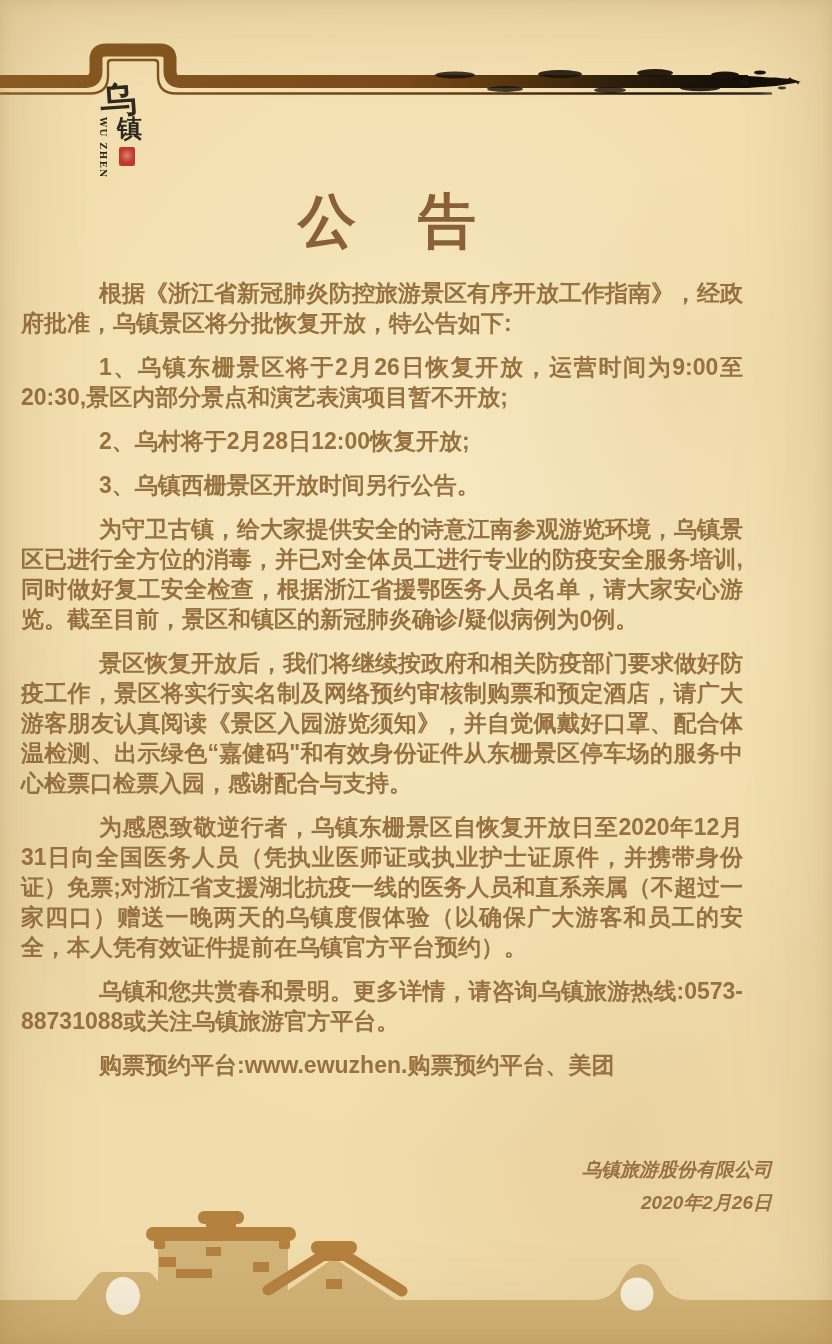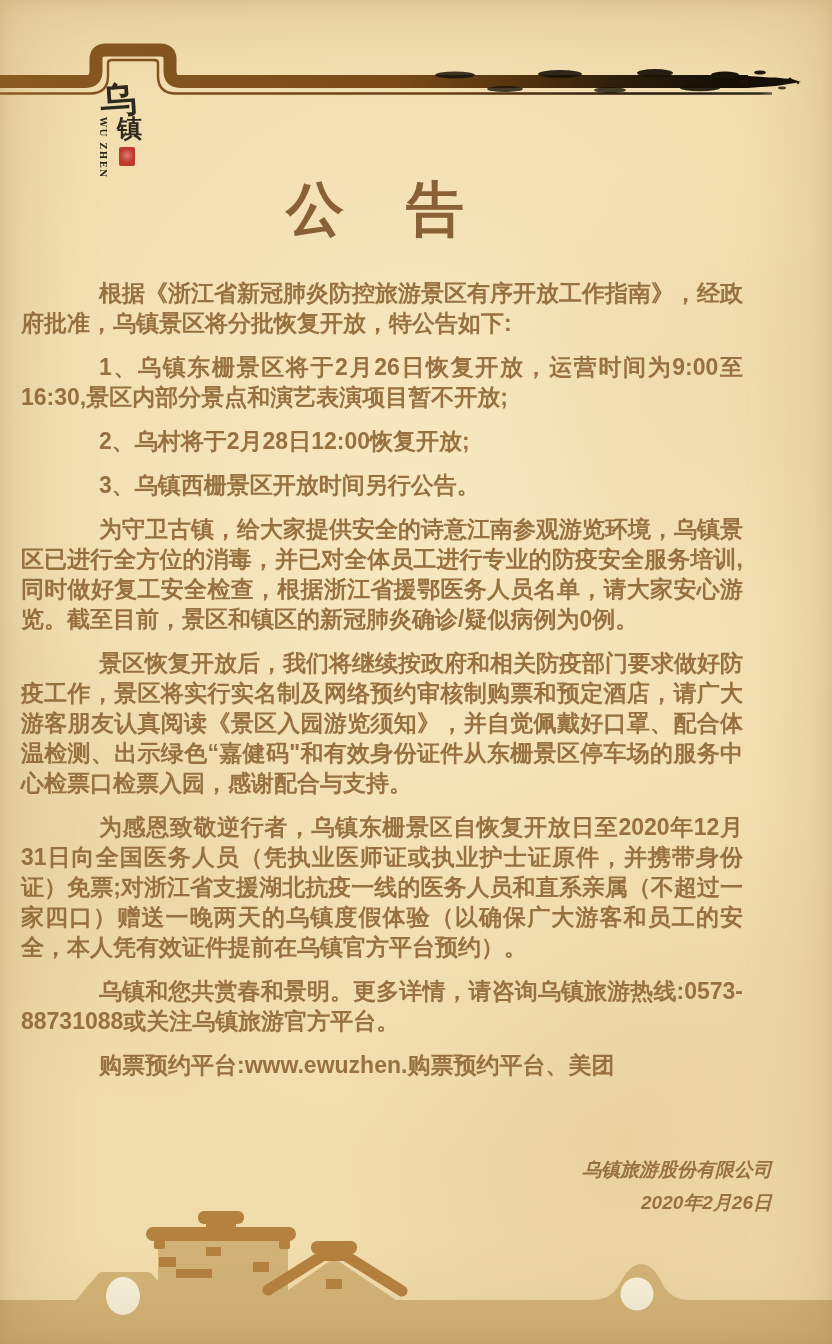--- a/index.html
+++ b/index.html
@@ -42,21 +42,21 @@
   }
   .logo .seal{
     position:absolute;left:23px;top:62px;width:16px;height:19px;border-radius:2px;
     background:
       radial-gradient(60% 50% at 50% 45%, rgba(255,245,235,.38), rgba(255,245,235,0) 75%),
       var(--seal_red,#c0392b);
   }
 
   
   .title{
-    position:absolute;left:0;top:176px;width:752px;margin:0;
+    position:absolute;left:0;top:176px;width:752px;margin:12px;
     text-align:center;font-size:58px;font-weight:800;line-height:1.15;
     color:var(--title,#8a6036);letter-spacing:2px;
   }
 
   
   .content{
     position:absolute;left:0;top:278px;width:760px;box-sizing:border-box;
     padding:0 17px 0 21px;
     color:var(--text,#97713f);
     font-size:23px;line-height:30px;font-weight:600;
@@ -121,21 +121,21 @@
     <span class="wu">乌</span>
     <span class="roman">WU ZHEN</span>
     <span class="zhen">镇</span>
     <span class="seal"></span>
   </div>
 
   <h1 class="title">公　告</h1>
 
   <div class="content">
     <p>根据《浙江省新冠肺炎防控旅游景区有序开放工作指南》，经政府批准，乌镇景区将分批恢复开放，特公告如下:</p>
-    <p>1、乌镇东栅景区将于2月26日恢复开放，运营时间为9:00至16:30,景区内部分景点和演艺表演项目暂不开放;</p>
+    <p>1、乌镇东栅景区将于2月26日恢复开放，运营时间为9:00至20:30,景区内部分景点和演艺表演项目暂不开放;</p>
     <p>2、乌村将于2月28日12:00恢复开放;</p>
     <p>3、乌镇西栅景区开放时间另行公告。</p>
     <p>为守卫古镇，给大家提供安全的诗意江南参观游览环境，乌镇景区已进行全方位的消毒，并已对全体员工进行专业的防疫安全服务培训,同时做好复工安全检查，根据浙江省援鄂医务人员名单，请大家安心游览。截至目前，景区和镇区的新冠肺炎确诊/疑似病例为0例。</p>
     <p>景区恢复开放后，我们将继续按政府和相关防疫部门要求做好防疫工作，景区将实行实名制及网络预约审核制购票和预定酒店，请广大游客朋友认真阅读《景区入园游览须知》，并自觉佩戴好口罩、配合体温检测、出示绿色“嘉健码"和有效身份证件从东栅景区停车场的服务中心检票口检票入园，感谢配合与支持。</p>
     <p>为感恩致敬逆行者，乌镇东栅景区自恢复开放日至2020年12月31日向全国医务人员（凭执业医师证或执业护士证原件，并携带身份证）免票;对浙江省支援湖北抗疫一线的医务人员和直系亲属（不超过一家四口）赠送一晚两天的乌镇度假体验（以确保广大游客和员工的安全，本人凭有效证件提前在乌镇官方平台预约）。</p>
     <p>乌镇和您共赏春和景明。更多详情，请咨询乌镇旅游热线:0573-88731088或关注乌镇旅游官方平台。</p>
     <p>购票预约平台:www.ewuzhen.购票预约平台、美团</p>
   </div>
 
   <div class="signature">

